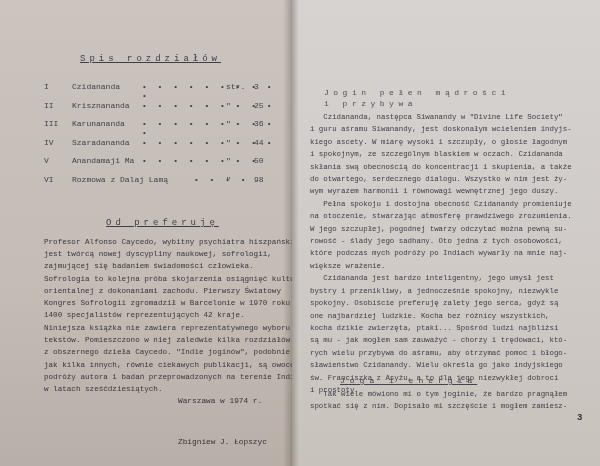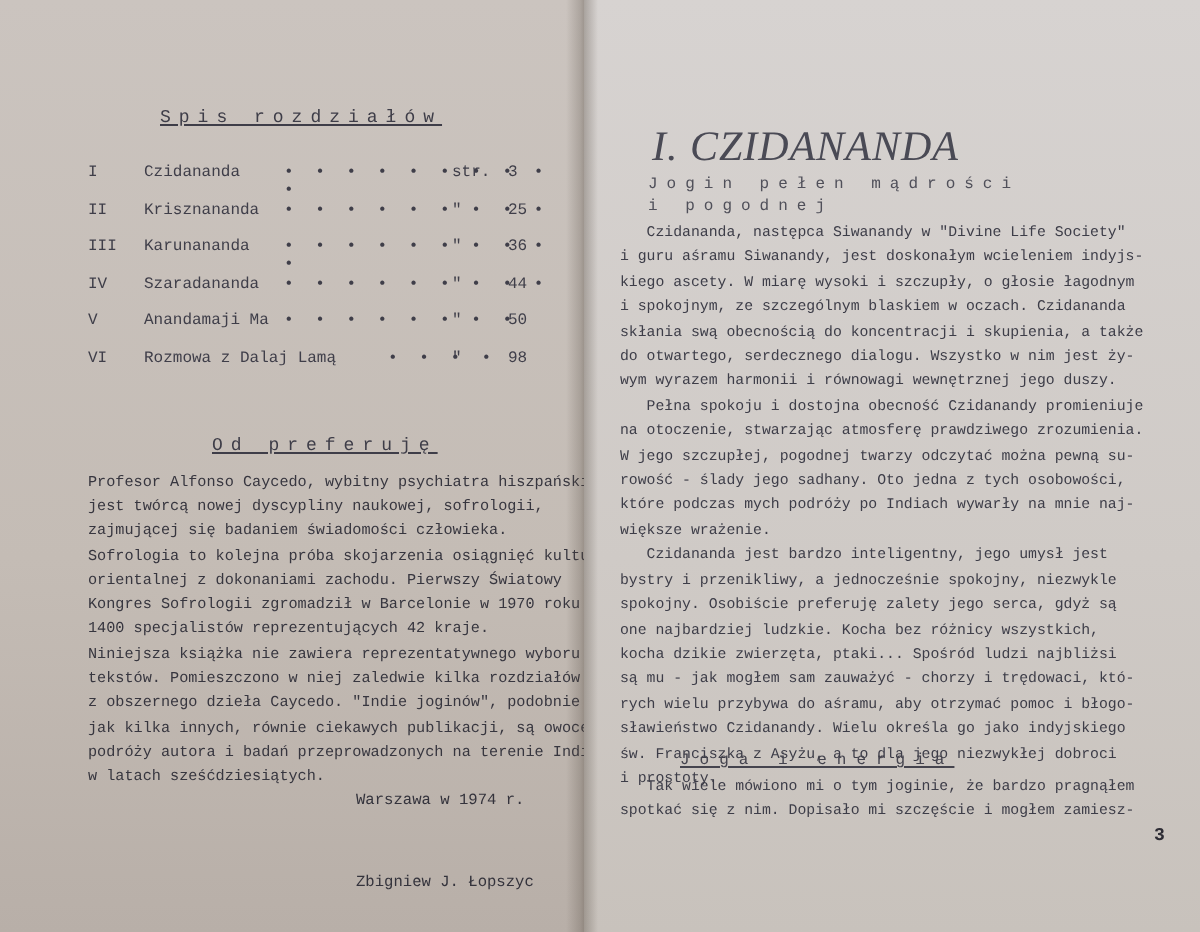--- a/index.html
+++ b/index.html
@@ -145,23 +145,22 @@
 jak kilka innych, równie ciekawych publikacji, są owocem
 podróży autora i badań przeprowadzonych na terenie Indii
 w latach sześćdziesiątych.</div>
     <div class="sig sig-name">Zbigniew J. Łopszyc</div>
     <div class="sig sig-place">Warszawa w  1974 r.</div>
   </div>
 
   <div class="page page-right"></div>
   <div class="gutter"></div>
 
-  <div class="chapter">I. CZIDANANDA</div>
   <div class="subtitle sub1">Jogin pełen mądrości</div>
-  <div class="subtitle sub2">i pogodnej</div>
+  <div class="subtitle sub2">i przybywa</div>
   <div class="para p-right">   Czidananda, następca Siwanandy w "Divine Life Society"
 i guru aśramu Siwanandy, jest doskonałym wcieleniem indyjs-
 kiego ascety. W miarę wysoki i szczupły, o głosie łagodnym
 i spokojnym, ze szczególnym blaskiem w oczach. Czidananda
 skłania swą obecnością do koncentracji i skupienia, a także
 do otwartego, serdecznego dialogu. Wszystko w nim jest ży-
 wym wyrazem harmonii i równowagi wewnętrznej jego duszy.
    Pełna spokoju i dostojna obecność Czidanandy promieniuje
 na otoczenie, stwarzając atmosferę prawdziwego zrozumienia.
 W jego szczupłej, pogodnej twarzy odczytać można pewną su-

